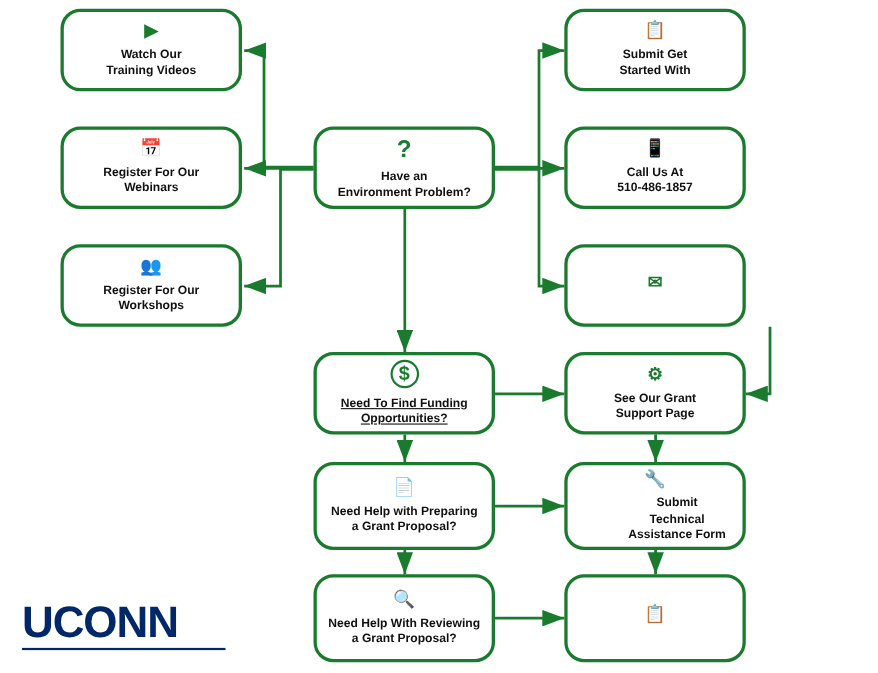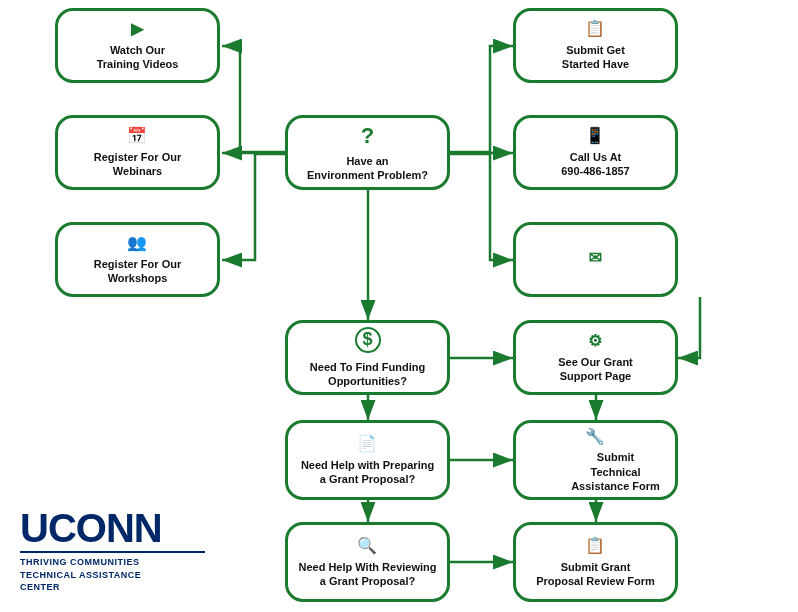--- a/index.html
+++ b/index.html
@@ -157,36 +157,36 @@
 
   <div class="node" style="left:285px;top:115px;width:165px;height:75px;">
     <span class="icon" style="font-size:22px;font-weight:900;">?</span>
     <span style="white-space:pre-line;">Have an
 Environment Problem?</span>
   </div>
 
   <div class="node" style="left:513px;top:8px;width:165px;height:75px;">
     <span class="icon">📋</span>
     <span style="white-space:pre-line;">Submit Get
-Started Have</span>
+Started With</span>
   </div>
 
   <div class="node" style="left:513px;top:115px;width:165px;height:75px;">
     <span class="icon">📱</span>
     <span style="white-space:pre-line;">Call Us At
-690-486-1857</span>
+510-486-1857</span>
   </div>
 
   <div class="node" style="left:513px;top:222px;width:165px;height:75px;">
     <span class="icon">✉</span>
   </div>
 
   <div class="node" style="left:285px;top:320px;width:165px;height:75px;">
     <span class="icon" style="font-size:18px;font-weight:900;border:2.5px solid #1a7a2e;border-radius:50%;width:26px;height:26px;display:flex;align-items:center;justify-content:center;">$</span>
-    <span style="white-space:pre-line;margin-top:4px;">Need To Find Funding
+    <span style="white-space:pre-line;margin-top:4px;text-decoration:underline;">Need To Find Funding
 Opportunities?</span>
   </div>
 
   <div class="node" style="left:513px;top:320px;width:165px;height:75px;">
     <span class="icon">⚙</span>
     <span style="white-space:pre-line;">See Our Grant
 Support Page</span>
   </div>
 
   <div class="node" style="left:285px;top:420px;width:165px;height:80px;">
@@ -203,25 +203,20 @@
   </div>
 
   <div class="node" style="left:285px;top:522px;width:165px;height:80px;">
     <span class="icon">🔍</span>
     <span style="white-space:pre-line;text-align:center;">Need Help With Reviewing
 a Grant Proposal?</span>
   </div>
 
   <div class="node" style="left:513px;top:522px;width:165px;height:80px;">
     <span class="icon">📋</span>
-    <span style="white-space:pre-line;">Submit Grant
-Proposal Review Form</span>
   </div>
 
   <div class="logo-area">
     <div class="logo-uconn">UCONN</div>
     <hr class="logo-divider">
-    <div class="logo-subtitle" style="white-space:pre-line;">THRIVING COMMUNITIES
-TECHNICAL ASSISTANCE
-CENTER</div>
   </div>
 
 </div>
 
 </body></html>

